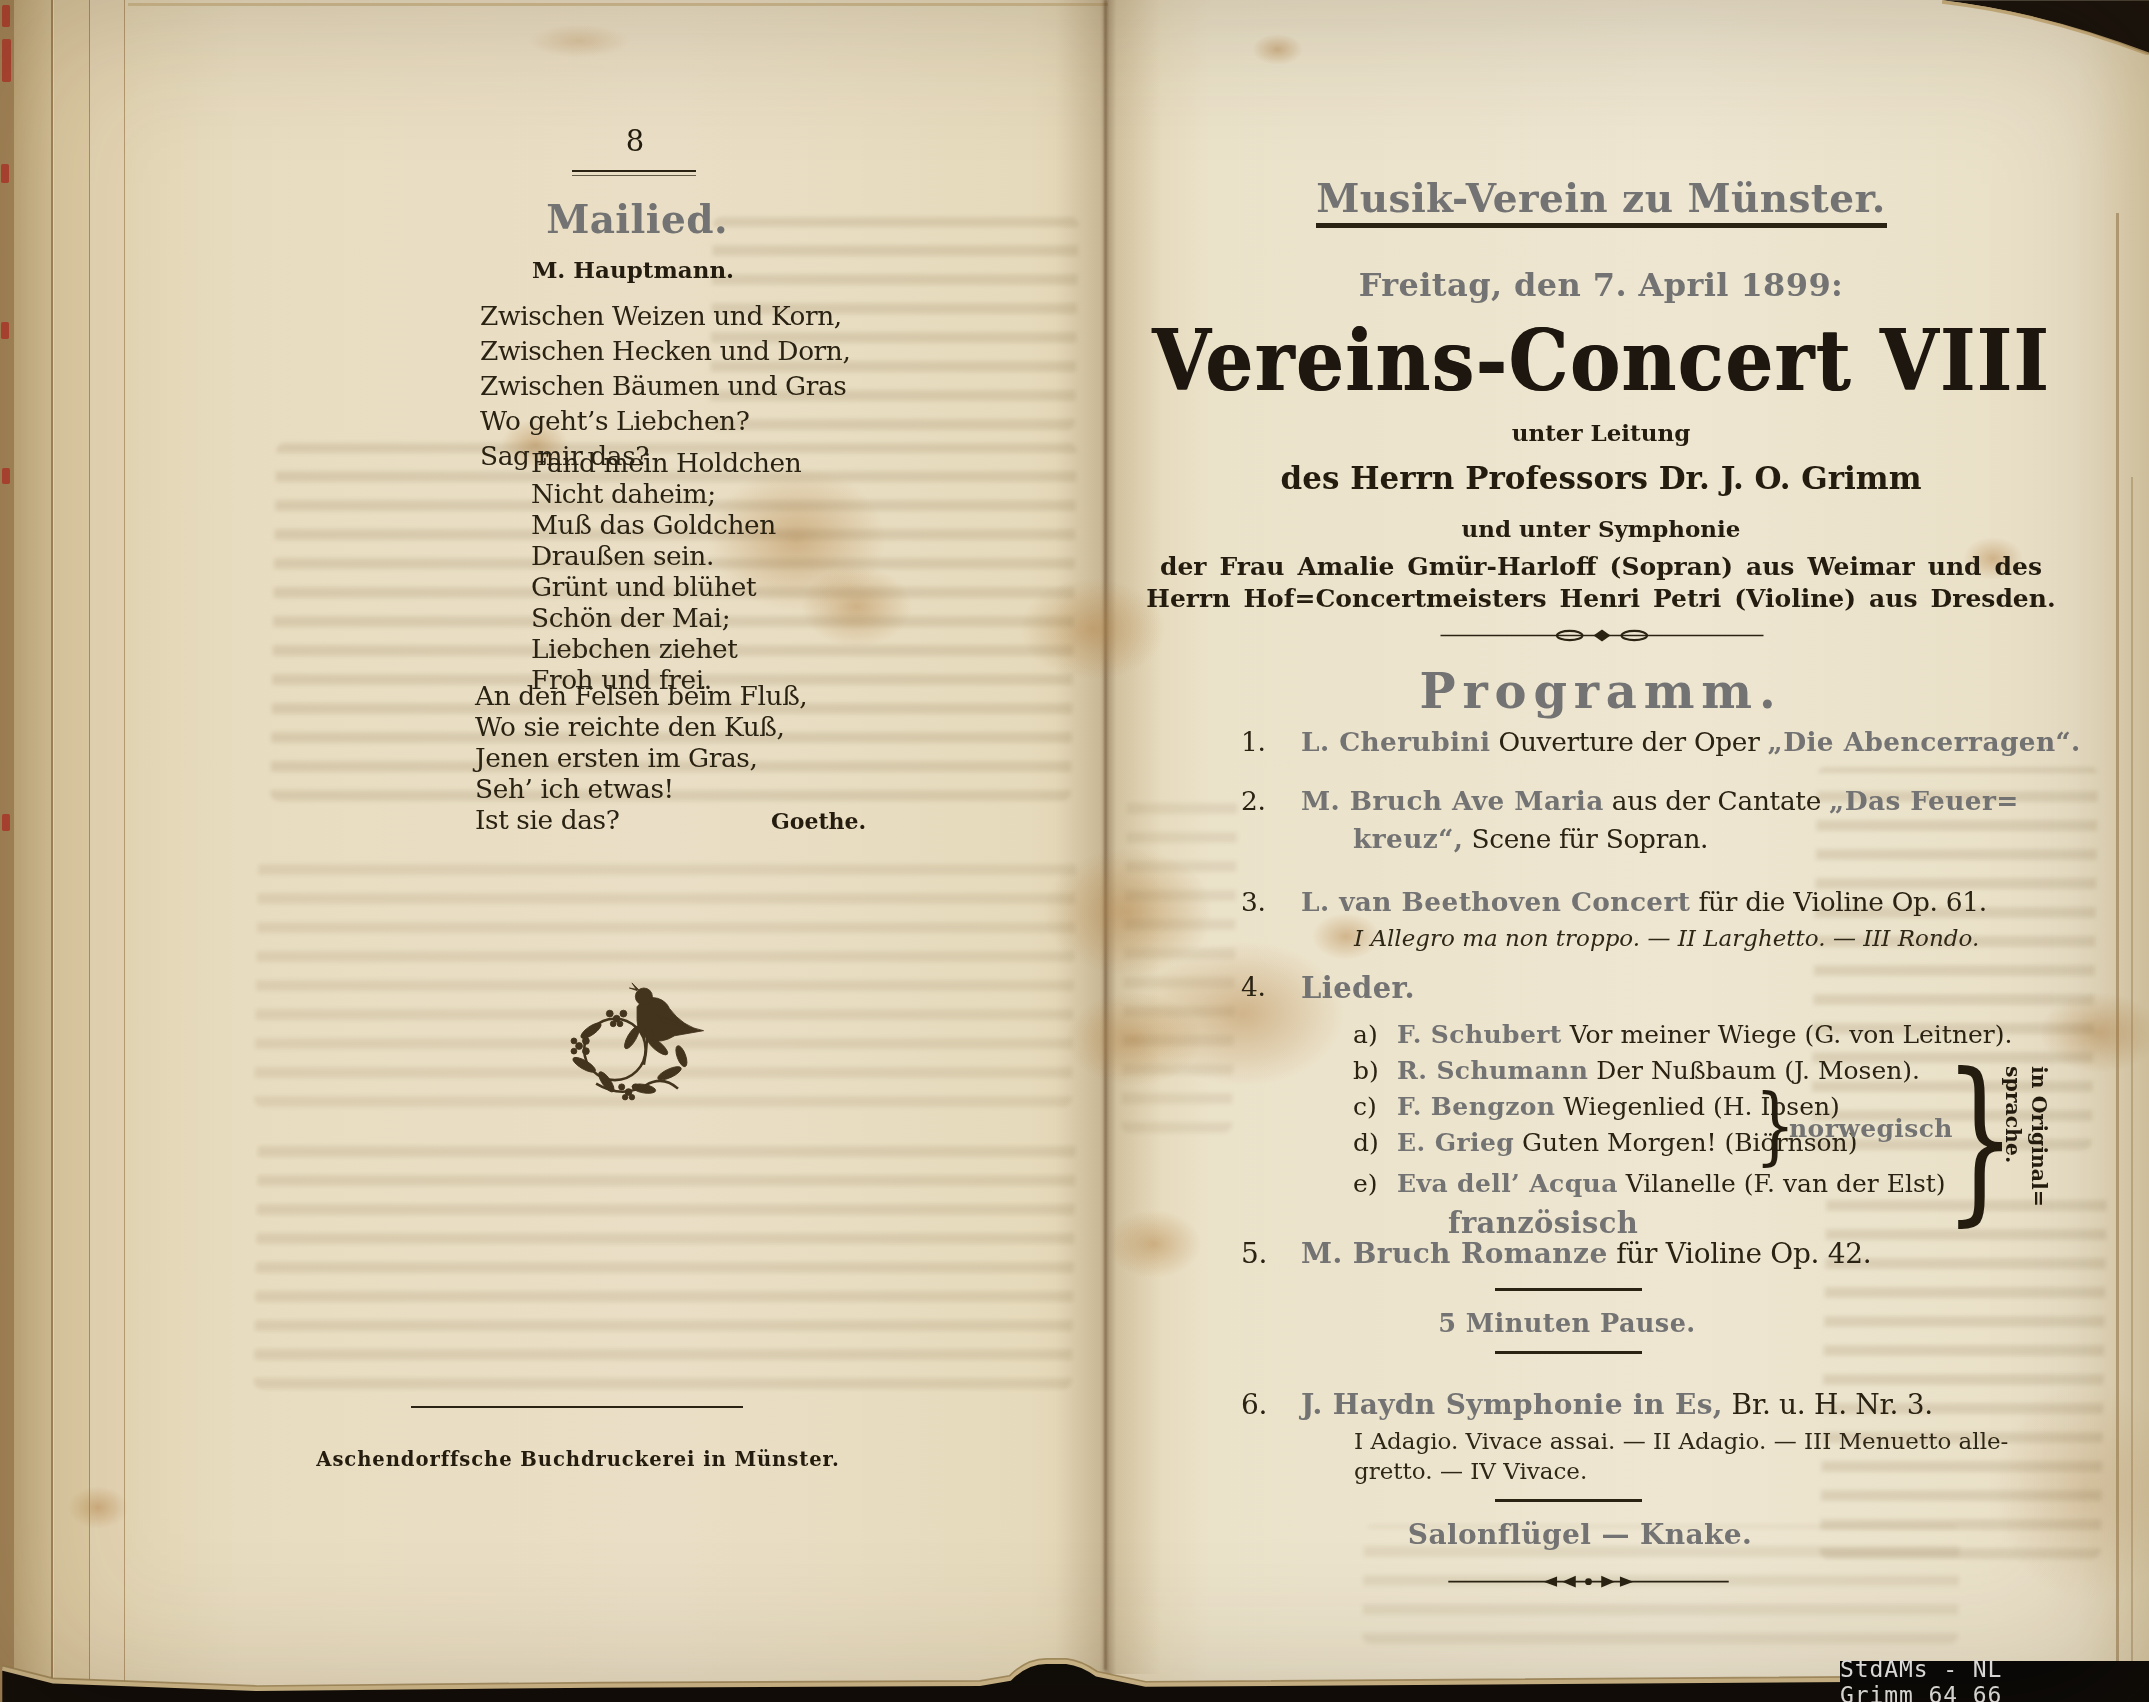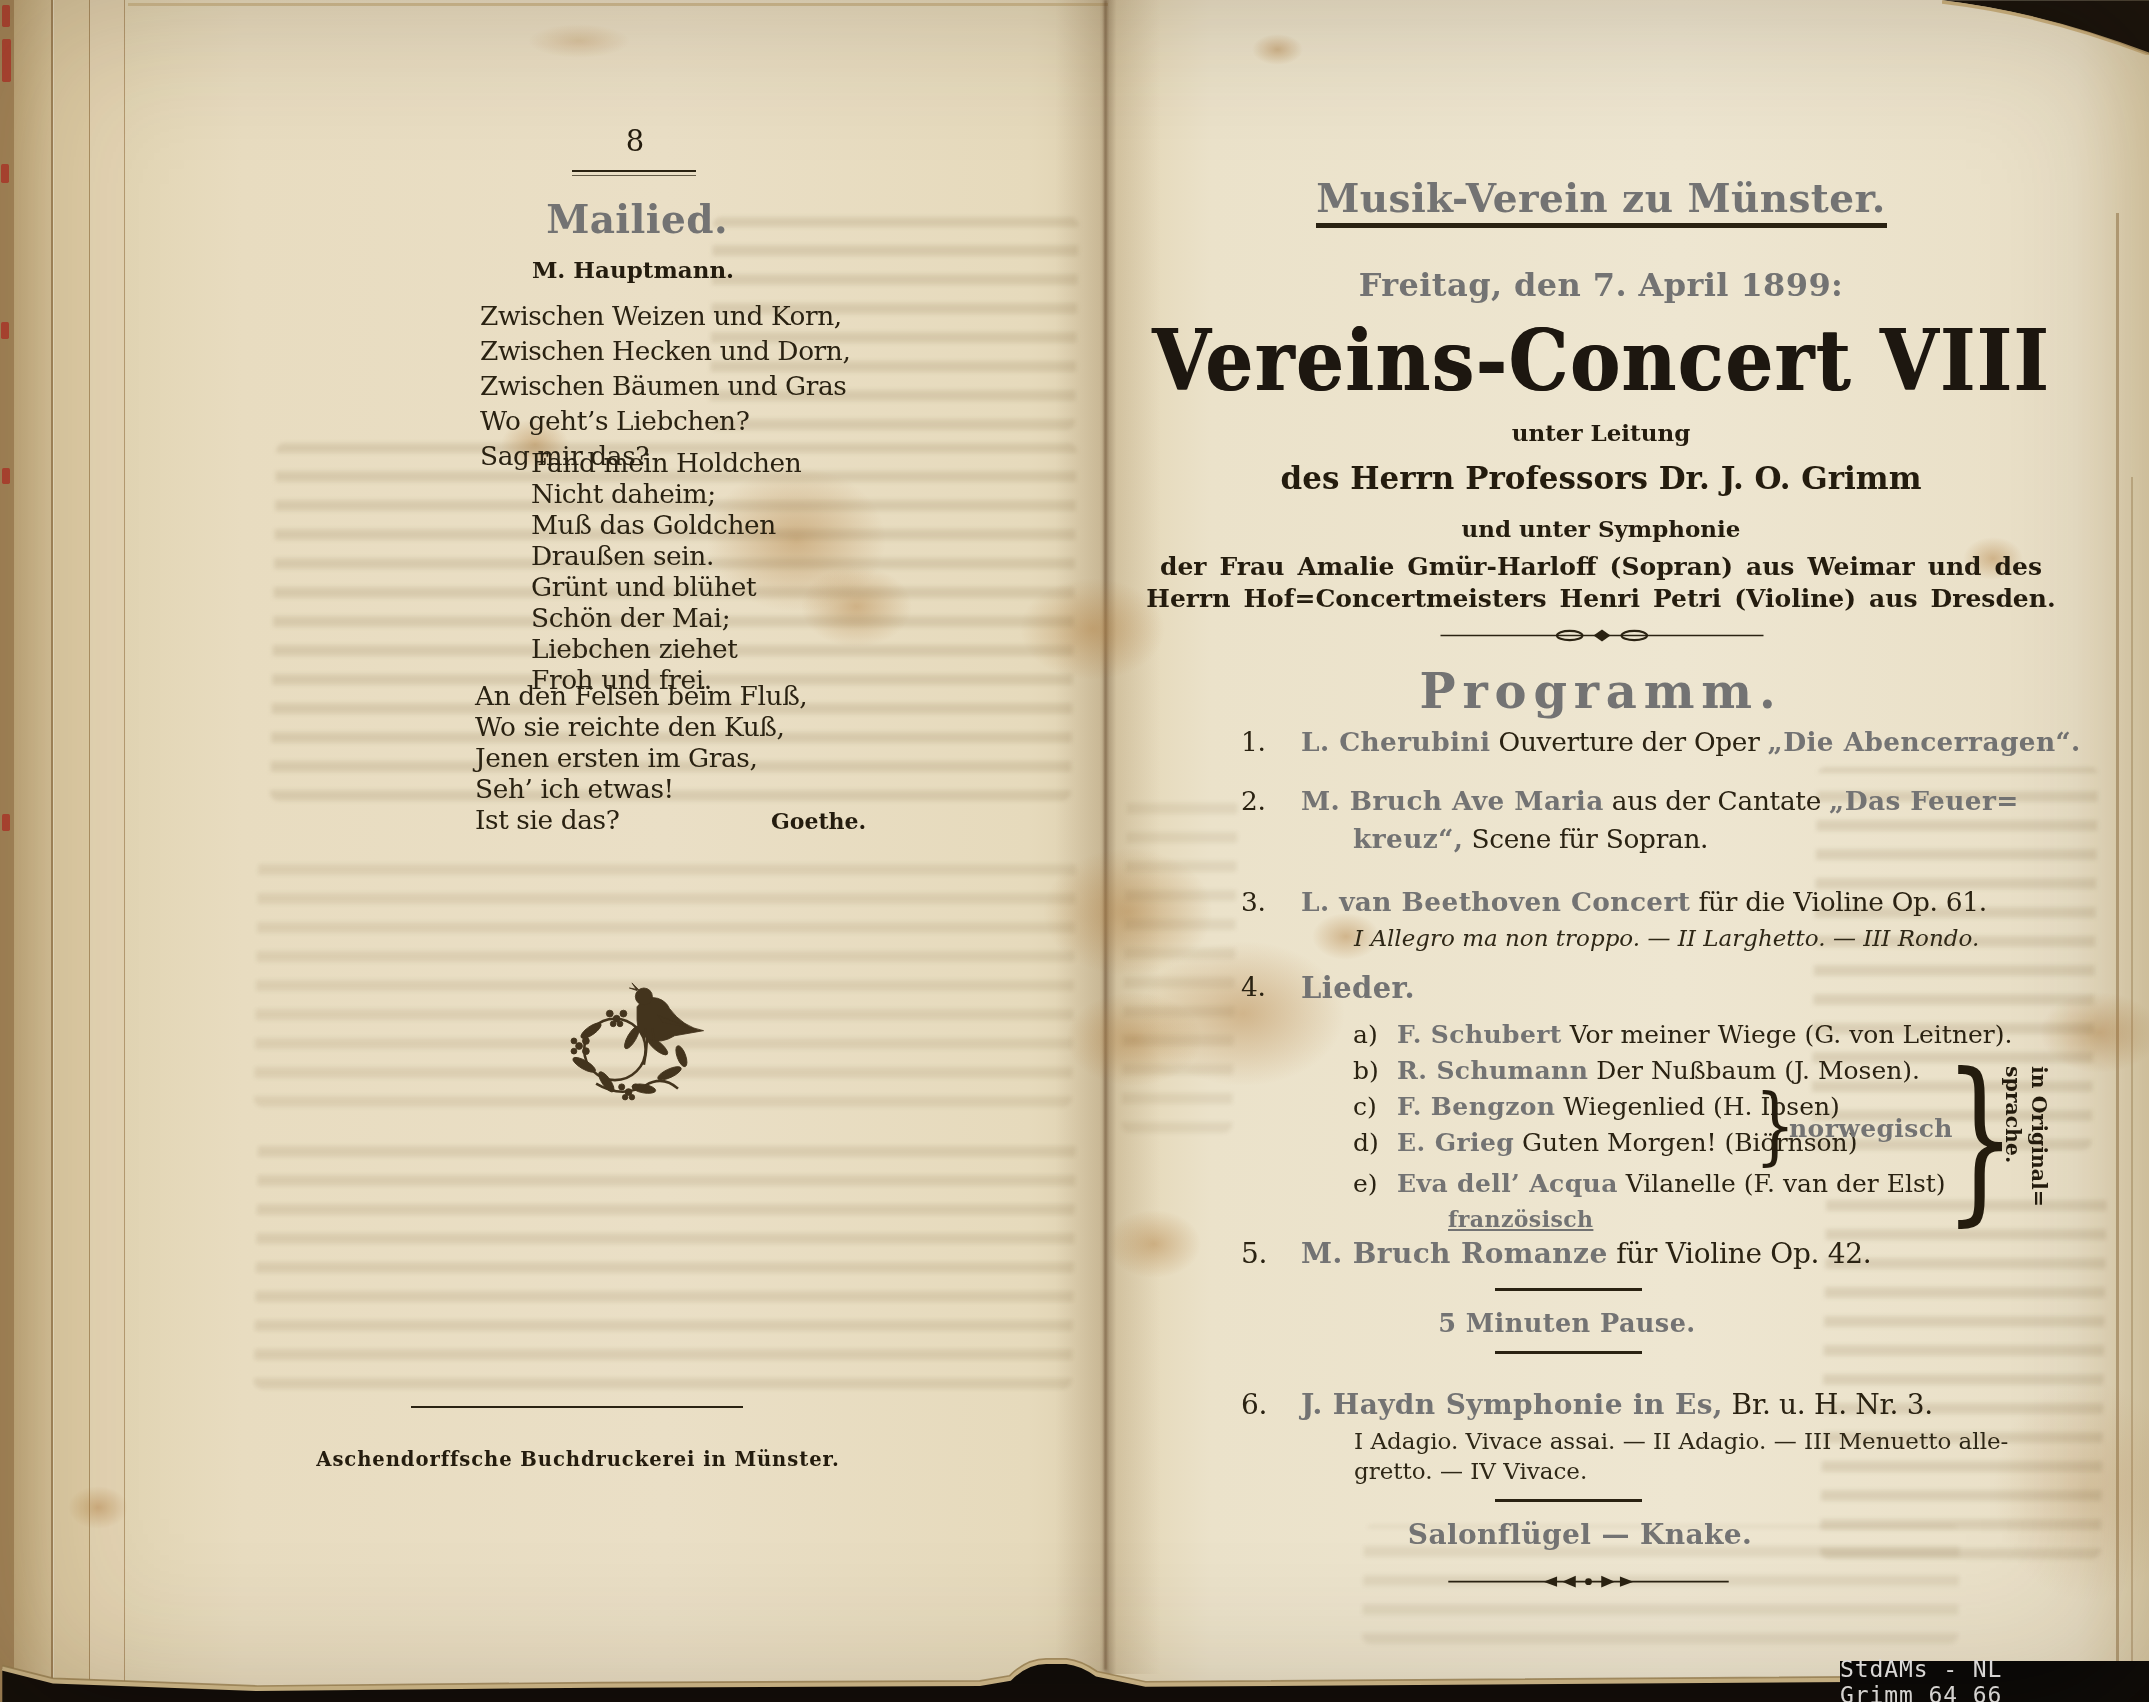--- a/index.html
+++ b/index.html
@@ -245,21 +245,21 @@
     <span class="b frak">F. Bengzon</span><span> Wiegenlied (H. Ibsen)</span>
   </div>
   <div class="lied" style="top:1128px;">
     <span class="lab">d)</span>
     <span class="b frak">E. Grieg</span><span> Guten Morgen! (Biörnson)</span>
   </div>
   <div class="lied" style="top:1169px;">
     <span class="lab">e)</span>
     <span class="b frak">Eva dell’ Acqua</span><span> Vilanelle (F. van der Elst)</span>
   </div>
-  <div class="t b frak" style="left:1448px;top:1206px;font-size:22px;text-decoration:underline;">französisch</div>
+  <div class="t b frak" style="left:1448px;top:1206px;font-size:29px;">französisch</div>
 
   <div class="brace" style="left:1748px;top:1082px;font-size:85px;transform:scaleX(.75);">}</div>
   <div class="t b frak" style="left:1789px;top:1114px;font-size:25px;">norwegisch</div>
   <div class="brace" style="left:1944px;top:1049px;font-size:162px;transform:scale(.7,1.1);transform-origin:left top;">}</div>
   <div class="t vrot" style="left:2051px;top:1066px;">
     <span style="display:block;">in Original=</span>
     <span style="display:block;">sprache.</span>
   </div>
 
   <div class="it" style="top:1237px;font-size:28px;">

